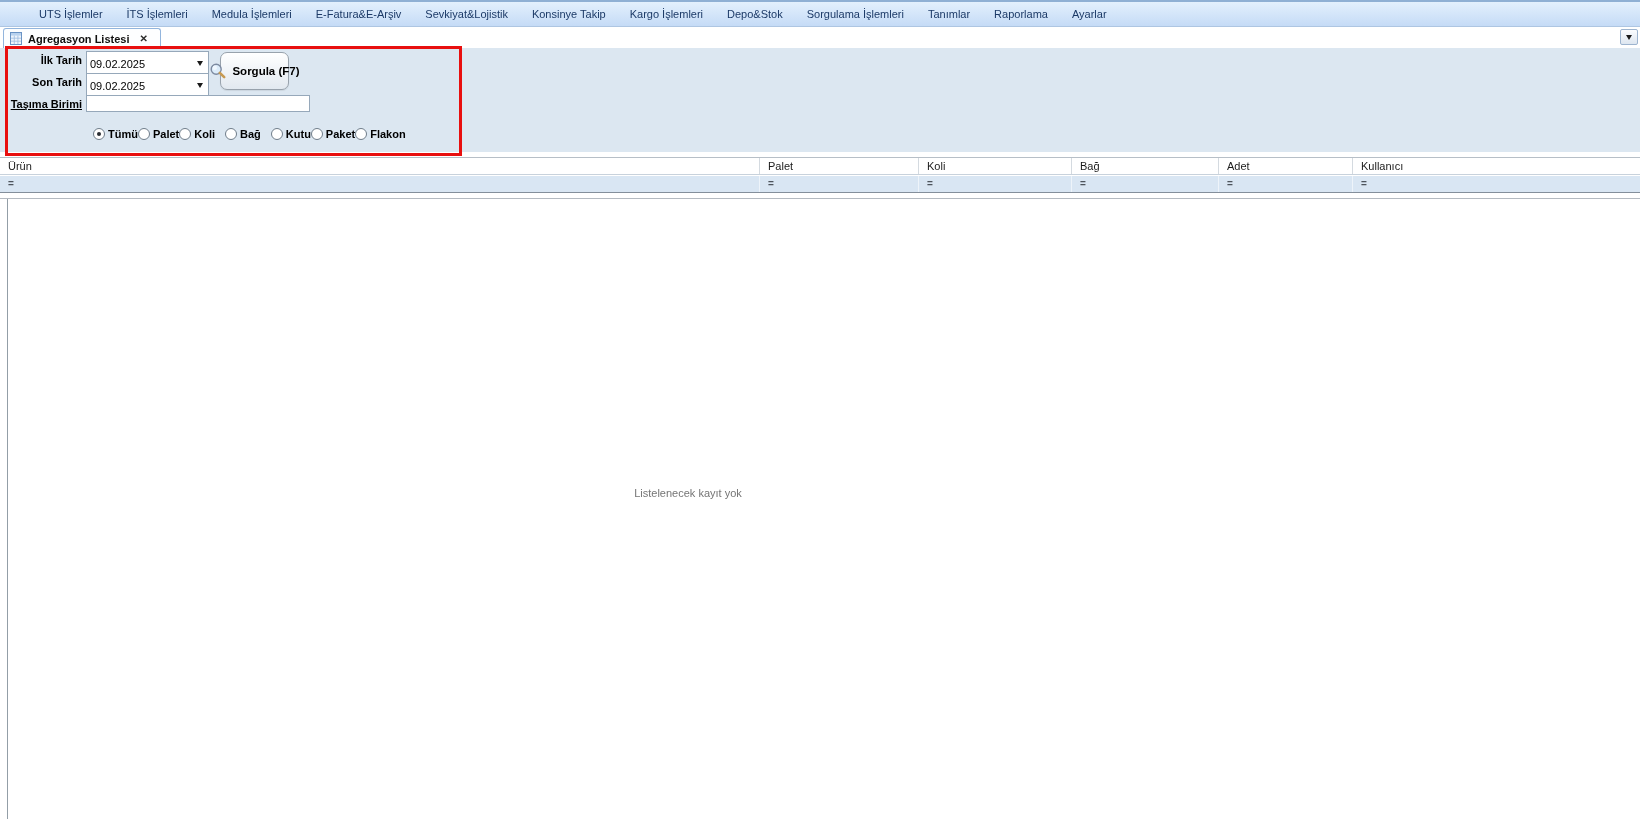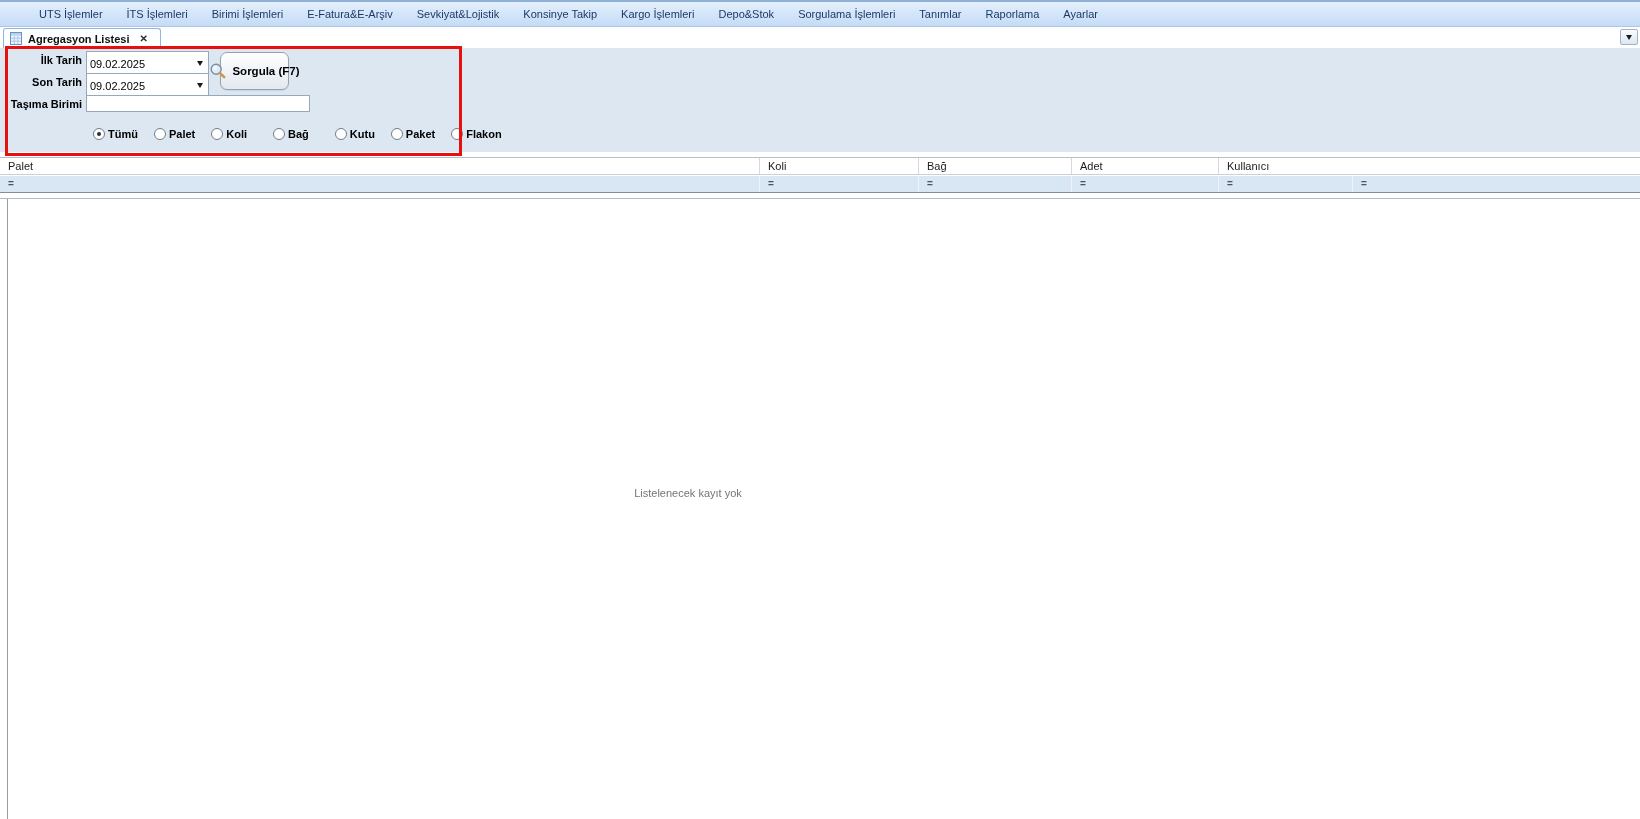--- a/index.html
+++ b/index.html
@@ -73,21 +73,21 @@
     position:absolute; left:220px; top:52px; width:69px; height:38px;
     background:linear-gradient(#ffffff,#e2e9f0);
     border:1px solid #98a2ac; border-radius:7px;
     display:flex; align-items:center; justify-content:center; gap:5px;
     cursor:pointer; box-shadow:0 1px 1px rgba(0,0,0,.08);
   }
   .query-btn span { font-size:11.5px; font-weight:bold; color:#000; white-space:nowrap; }
 
   .radio-row {
     position:absolute; left:93px; top:126px; height:15px;
-    display:flex; align-items:center; gap:16px;
+    display:flex; align-items:center; gap:0;
   }
   .radio-item { display:flex; align-items:center; gap:3px; cursor:pointer; }
   .radio-circle {
     width:12px; height:12px; border-radius:50%; background:#fff;
     border:1px solid #6f7d8a; position:relative; flex:0 0 auto;
   }
   .radio-item.checked .radio-circle::after {
     content:""; position:absolute; left:3px; top:3px; width:4px; height:4px;
     border-radius:50%; background:#2a2e33;
   }
@@ -121,21 +121,21 @@
   }
 
   svg { display:block; }
 </style>
 </head>
 <body>
 
 <div class="menubar">
   <span class="menu-item">UTS İşlemler</span>
   <span class="menu-item">İTS İşlemleri</span>
-  <span class="menu-item">Birimi İşlemleri</span>
+  <span class="menu-item">Medula İşlemleri</span>
   <span class="menu-item">E-Fatura&amp;E-Arşiv</span>
   <span class="menu-item">Sevkiyat&amp;Lojistik</span>
   <span class="menu-item">Konsinye Takip</span>
   <span class="menu-item">Kargo İşlemleri</span>
   <span class="menu-item">Depo&amp;Stok</span>
   <span class="menu-item">Sorgulama İşlemleri</span>
   <span class="menu-item">Tanımlar</span>
   <span class="menu-item">Raporlama</span>
   <span class="menu-item">Ayarlar</span>
 </div>
@@ -171,21 +171,21 @@
 </div>
 
 <span class="fld-label" style="top:76px;">Son Tarih</span>
 <div class="combo" style="top:73px;">
   <span class="combo-text">09.02.2025</span>
   <span class="combo-btn">
     <span class="arrow-down"></span>
   </span>
 </div>
 
-<span class="fld-label" style="top:98px;">Taşıma Birimi</span>
+<span class="fld-label" style="top:98px;text-decoration:underline;">Taşıma Birimi</span>
 <input class="text-input" style="top: 95px;" type="text" value="">
 
 <div class="query-btn">
   <span style="font-weight:normal;">
     <svg width="18" height="18" viewBox="0 0 18 18">
       <circle cx="7.2" cy="7.2" r="5" fill="#dcecfa" stroke="#7d8aa0" stroke-width="1.4"></circle>
       <circle cx="5.8" cy="5.8" r="2.2" fill="#f3f9ff" opacity="0.9"></circle>
       <line x1="10.8" y1="10.8" x2="15.2" y2="15.2" stroke="#c79a52" stroke-width="2.6" stroke-linecap="round"></line>
     </svg>
   </span>
@@ -219,20 +219,21 @@
   </span>
   <span class="radio-item">
     <span class="radio-circle"></span>
     <label>Flakon</label>
   </span>
 </div>
 
 <div class="highlight-box"></div>
 
 <div class="grid-header">
+  <div class="hcell">Ürün</div>
   <div class="hcell">Palet</div>
   <div class="hcell">Koli</div>
   <div class="hcell">Bağ</div>
   <div class="hcell">Adet</div>
   <div class="hcell">Kullanıcı</div>
 </div>
 
 <div class="grid-filter">
   <div class="fcell">
     <span class="op-eq">=</span>

